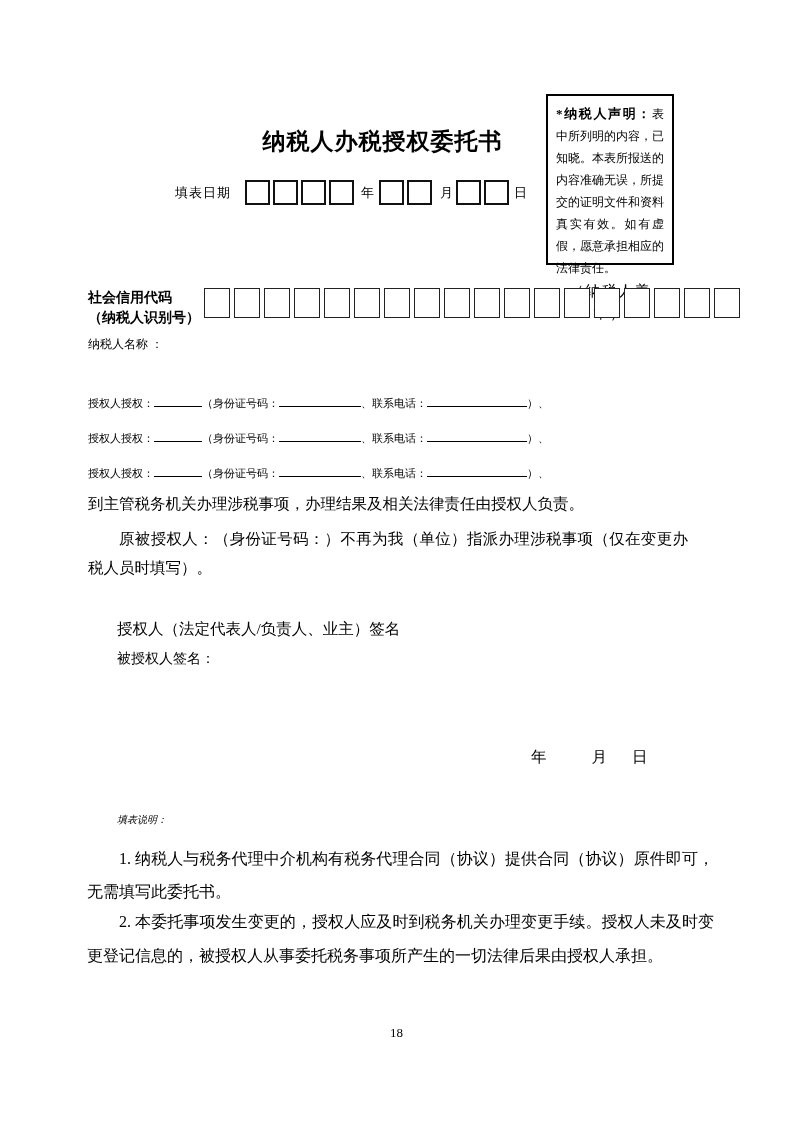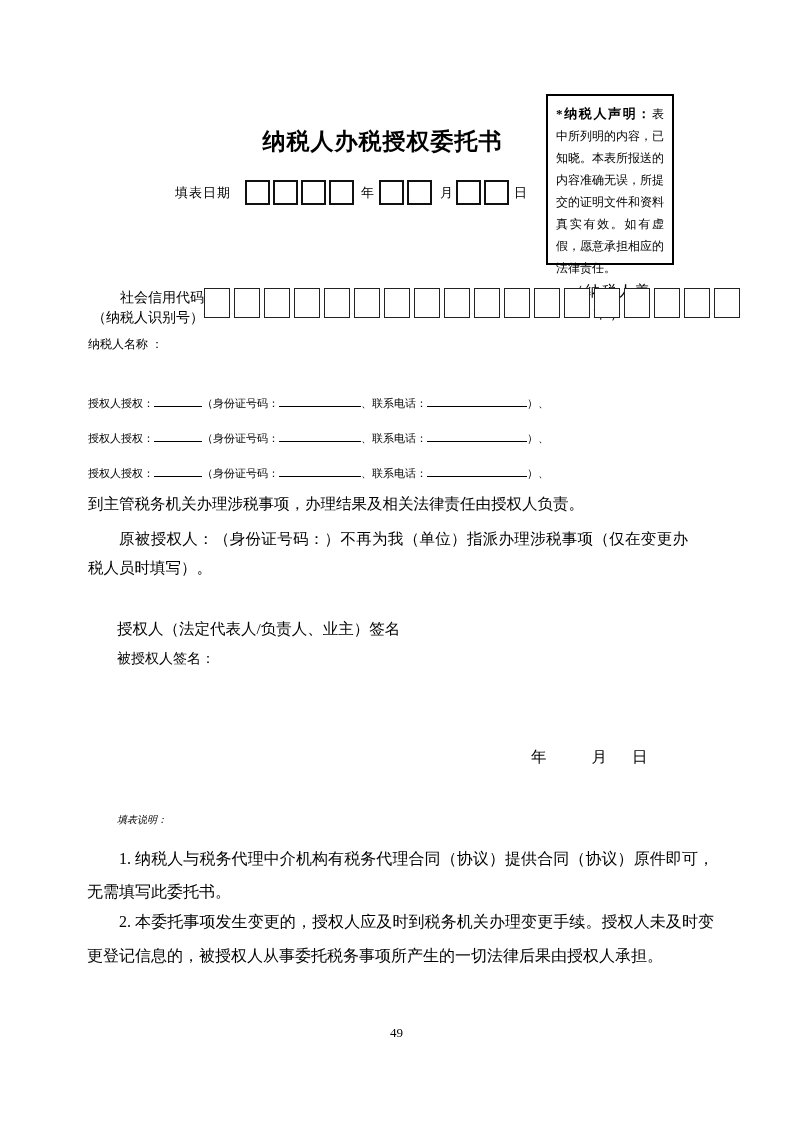--- a/index.html
+++ b/index.html
@@ -48,21 +48,21 @@
   }
   .decl-lead{font-weight:bold;font-size:13px;}
   .decl-stamp{
     display:block;text-align:center;
     font-size:15px;letter-spacing:1.5px;margin-top:1px;
   }
 
   
   .cc-label{
     left:88px;top:288px;width:116px;
-    text-align:right;font-size:14px;line-height:20px;
+    text-align:left;font-size:14px;line-height:20px;font-weight:bold;
   }
   .cc-boxes{
     left:204px;top:288px;
     display:flex;gap:4px;
   }
   .cbox{
     width:26px;height:30px;
     border:1.5px solid #222;background:#fff;
     box-sizing:border-box;
   }
@@ -187,15 +187,15 @@
   <div class="abs agent-sign-label">被授权人签名：</div>
 
   <div class="abs ymd-row">
     <span class="y">年</span><span class="m">月</span><span>日</span>
   </div>
 
   <div class="abs instr-heading">填表说明：</div>
   <div class="abs instr-item1">1. 纳税人与税务代理中介机构有税务代理合同（协议）提供合同（协议）原件即可，无需填写此委托书。</div>
   <div class="abs instr-item2">2. 本委托事项发生变更的，授权人应及时到税务机关办理变更手续。授权人未及时变更登记信息的，被授权人从事委托税务事项所产生的一切法律后果由授权人承担。</div>
 
-  <div class="abs page-number">49</div>
+  <div class="abs page-number">18</div>
 
 </div>
 
 </body></html>

